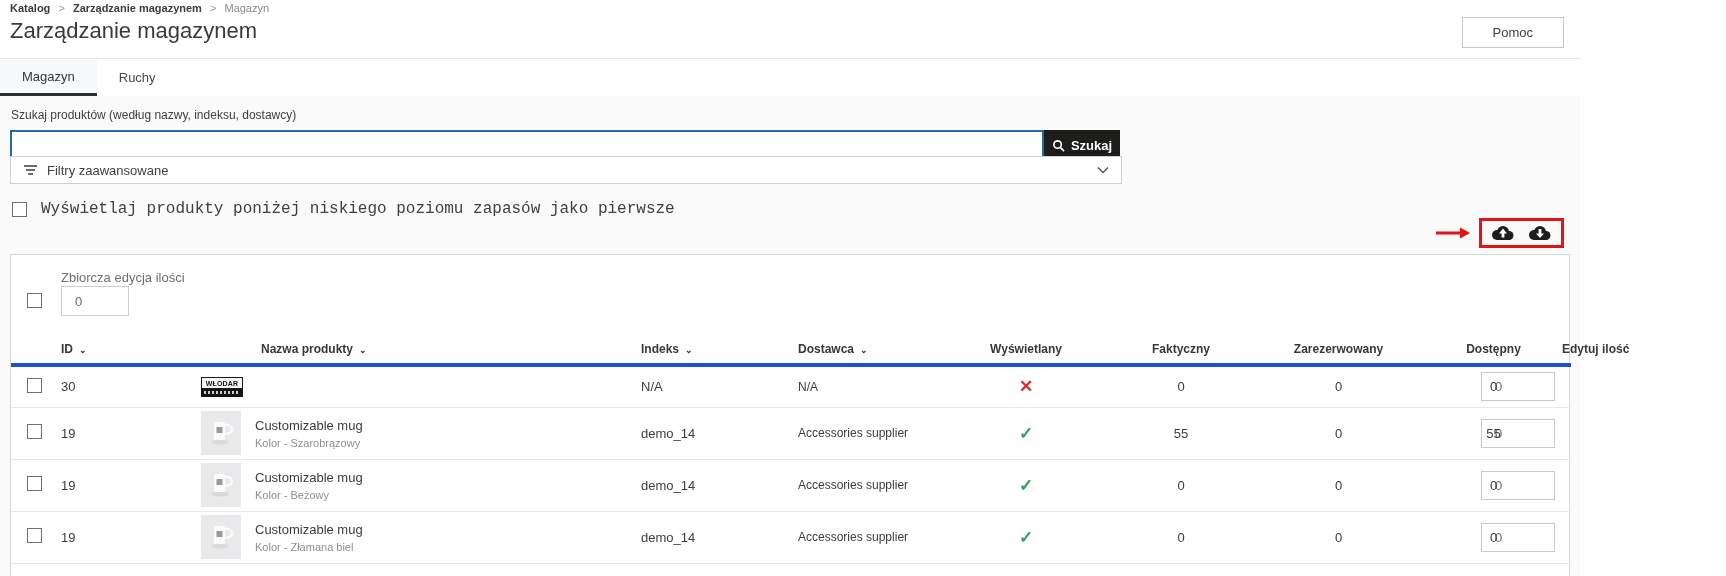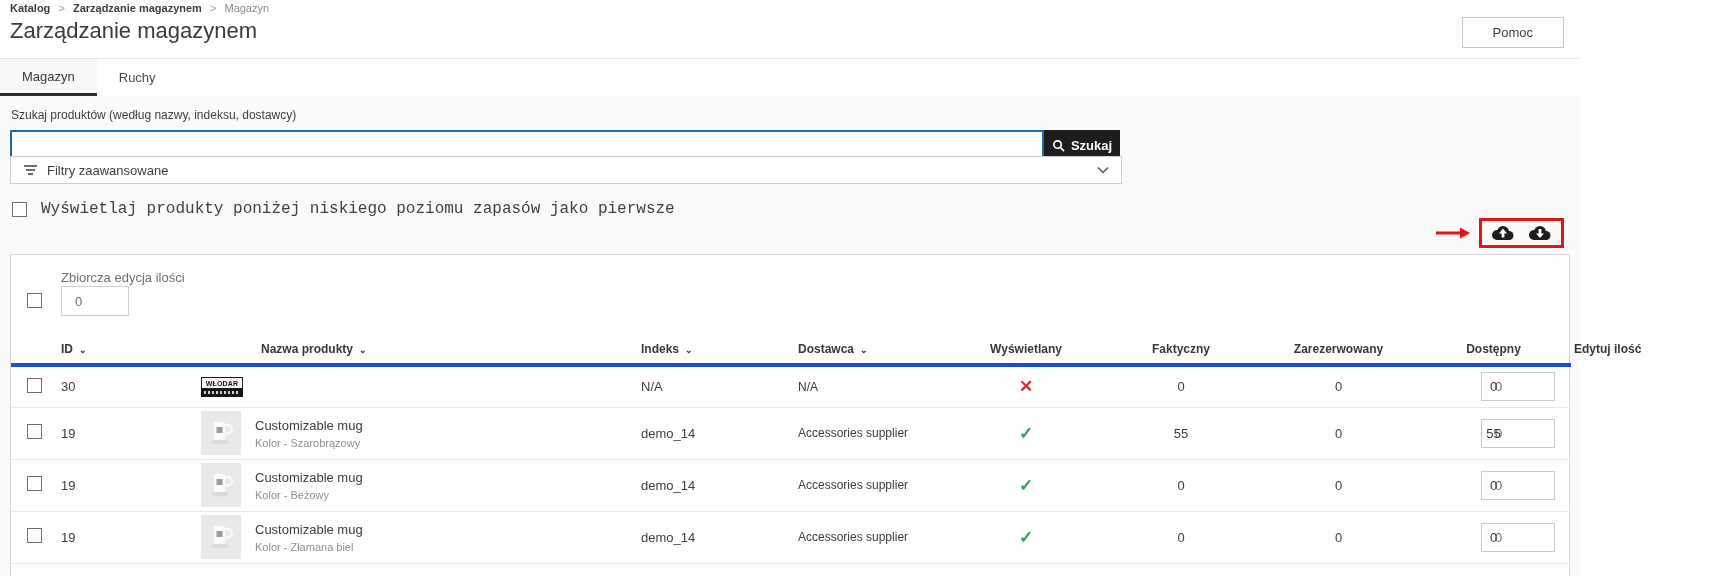--- a/index.html
+++ b/index.html
@@ -64,21 +64,21 @@
                 table-layout:fixed; }
   table.stock th { height:30px; font-size:12px; font-weight:700; color:#383838; text-align:left;
                    border-bottom:4px solid #1d4ed8; white-space:nowrap; }
   table.stock td { font-size:13px; color:#3c3c3c; border-bottom:1px solid #e8e8e8; }
   tr.row-short td { height:42px; }
   tr.row-tall td { height:52px; }
   .cell-cb { padding-left:16px; }
   .sort { font-size:9px; font-weight:700; margin-left:6px; color:#2f2f2f; }
   .th-center, .td-center { text-align:center !important; }
   .th-pad, .td-pad { padding-left:12px; }
-  .edit-head { display:flex; align-items:center; gap:19px; margin-left:-16px; color:#4f5a60; }
+  .edit-head { display:flex; align-items:center; gap:7px; margin-left:-16px; color:#4f5a60; }
   .edit-head span { color:#383838; }
   .name-flex { display:flex; align-items:center; gap:14px; }
   .variant { font-size:11px; color:#8f8f8f; margin-top:4px; }
   .pname { font-size:13px; color:#3c3c3c; }
   .qty-input { float:right; margin-right:16px; width:74px; height:29px; border:1px solid #c9c9c9;
                background:#fff; padding:0 0 0 13px; font-size:13px; color:#6a6a6a; outline:none; }
   .status-check { color:#2e9e5b; font-size:17px; font-weight:700; }
   .status-cross { color:#d63031; font-size:17px; font-weight:700; }
 
   

